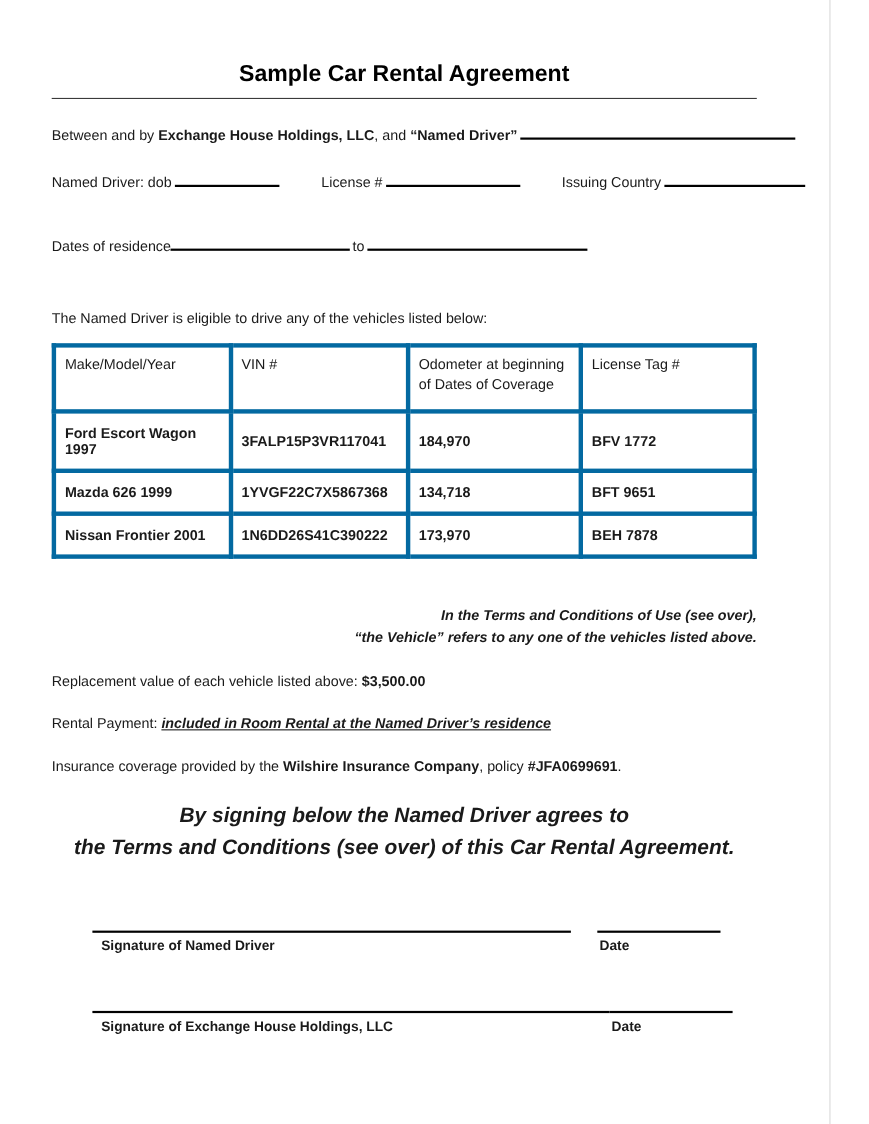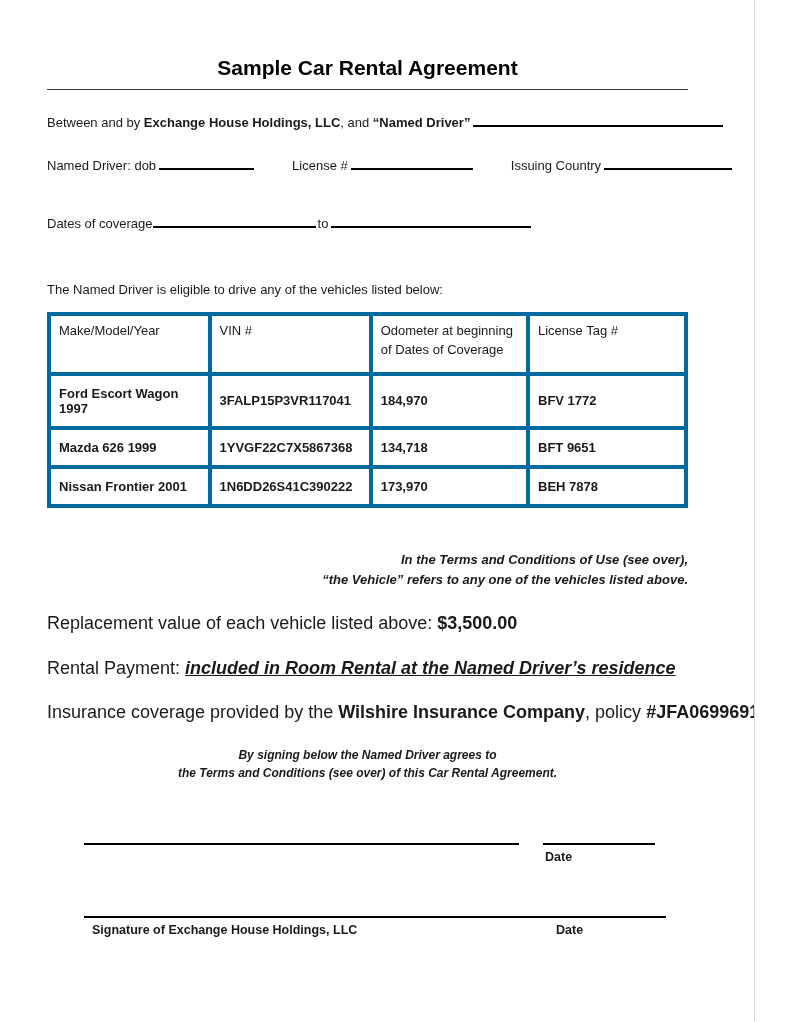--- a/index.html
+++ b/index.html
@@ -80,30 +80,30 @@
   table.vehicles col.c3 { width: 24.7%; }
   table.vehicles col.c4 { width: 24.8%; }
   .terms-note {
     margin-top: 42px;
     text-align: right;
     font-size: 13px;
     font-weight: 700;
     font-style: italic;
     line-height: 1.55;
   }
-  .fact-line { margin-top: 22px; font-size: 18px; }
+  .fact-line { margin-top: 22px; font-size: 13px; }
   .ul-bi {
     font-weight: 700;
     font-style: italic;
     text-decoration: underline;
   }
   .signing-note {
     margin-top: 22px;
     text-align: center;
-    font-size: 12px;
+    font-size: 19px;
     font-weight: 700;
     font-style: italic;
     line-height: 1.55;
   }
   .sig-row {
     display: flex;
     align-items: flex-start;
   }
   .sig-row-1 { margin-top: 58px; }
   .sig-row-2 { margin-top: 50px; }
@@ -132,21 +132,21 @@
 
 <div class="page">
 
   <h1 class="title">Sample Car Rental Agreement</h1>
   <hr class="title-rule">
 
   <div class="line parties-line"><span>Between and by </span><span class="b">Exchange House Holdings, LLC</span><span>, and </span><span class="b">“Named Driver”</span><span class="blank ml-sm" style="width:250px"></span></div>
 
   <div class="line driver-line"><span>Named Driver: dob</span><span class="blank ml-sm" style="width:95px"></span><span class="ml-gap">License #</span><span class="blank ml-sm" style="width:122px"></span><span class="ml-gap">Issuing Country</span><span class="blank ml-sm" style="width:128px"></span></div>
 
-  <div class="line coverage-line"><span>Dates of coverage</span><span class="blank" style="width:163px"></span><span class="ml-to">to</span><span class="blank ml-sm" style="width:200px"></span></div>
+  <div class="line coverage-line"><span>Dates of residence</span><span class="blank" style="width:163px"></span><span class="ml-to">to</span><span class="blank ml-sm" style="width:200px"></span></div>
 
 
   <div class="eligibility">The Named Driver is eligible to drive any of the vehicles listed below:</div>
 
   <table class="vehicles">
     <colgroup>
         <col class="c1">
         <col class="c2">
         <col class="c3">
         <col class="c4">
@@ -194,20 +194,21 @@
   <div class="line fact-line"><span>Insurance coverage provided by the </span><span class="b">Wilshire Insurance Company</span><span>, policy </span><span class="b">#JFA0699691</span><span>.</span></div>
 
   <div class="signing-note">
     <div>By signing below the Named Driver agrees to</div>
     <div>the Terms and Conditions (see over) of this Car Rental Agreement.</div>
   </div>
 
   <div class="sig-row sig-row-1">
     <div class="sig-left">
       <div class="sig-line w1"></div>
+      <div class="sig-label">Signature of Named Driver</div>
     </div>
     <div class="sig-right">
       <div class="sig-line"></div>
       <div class="sig-label">Date</div>
     </div>
   </div>
 
   <div class="sig-row sig-row-2">
     <div class="sig-left">
       <div class="sig-line w2"></div>

